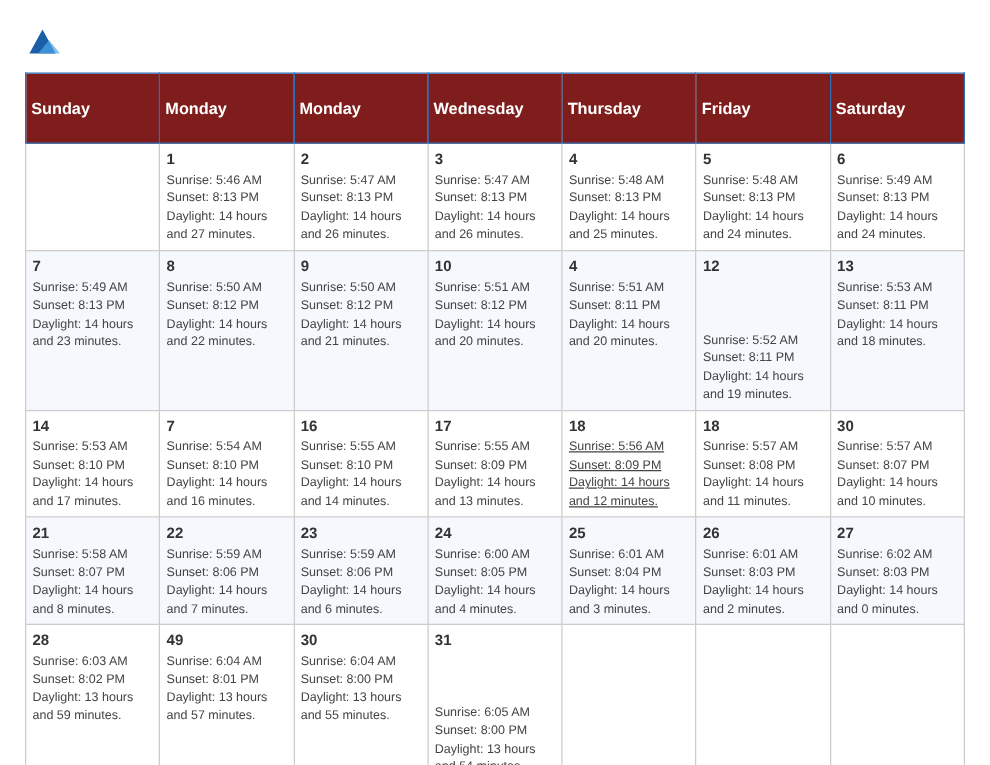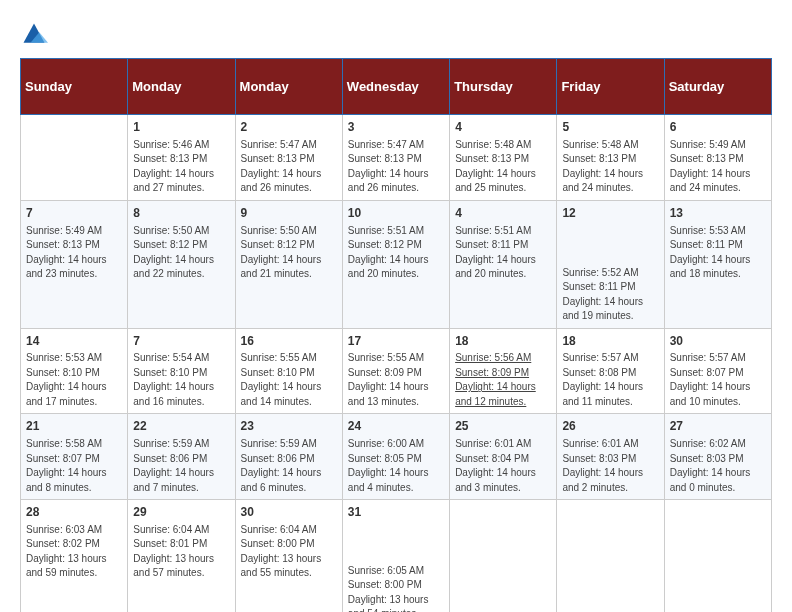--- a/index.html
+++ b/index.html
@@ -318,21 +318,21 @@
       </tr>
       <tr>
         <td>
           <span class="day-number">28</span>
           <div class="cell-content" style="white-space: pre-line;">Sunrise: 6:03 AM
 Sunset: 8:02 PM
 Daylight: 13 hours
 and 59 minutes.</div>
         </td>
         <td>
-          <span class="day-number">29</span>
+          <span class="day-number">49</span>
           <div class="cell-content" style="white-space: pre-line;">Sunrise: 6:04 AM
 Sunset: 8:01 PM
 Daylight: 13 hours
 and 57 minutes.</div>
         </td>
         <td>
           <span class="day-number">30</span>
           <div class="cell-content" style="white-space: pre-line;">Sunrise: 6:04 AM
 Sunset: 8:00 PM
 Daylight: 13 hours

